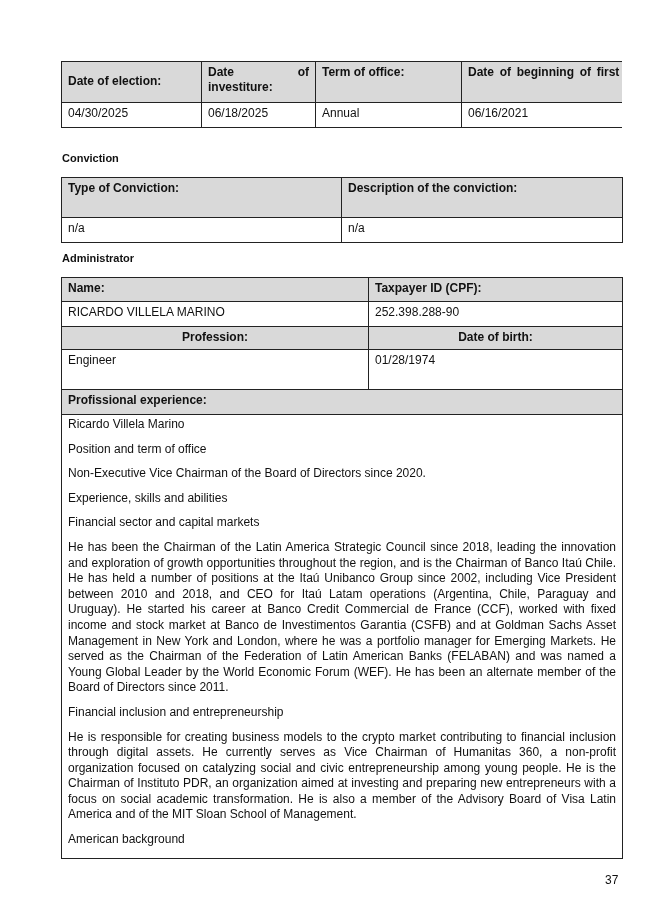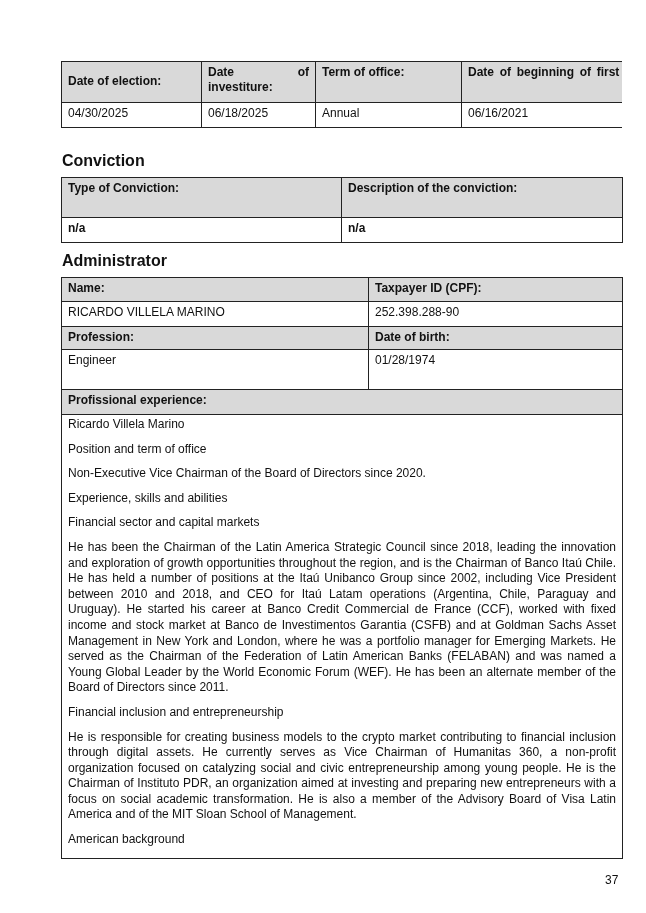--- a/index.html
+++ b/index.html
@@ -3,21 +3,21 @@
 <meta charset="utf-8">
 <style>
   html, body { margin: 0; padding: 0; background: #ffffff; }
   body { width: 646px; height: 913px; position: relative; overflow: hidden;
          font-family: "Liberation Sans", sans-serif; color: #111; font-size: 12px; }
   .tbl { position: absolute; border-collapse: collapse; table-layout: fixed; }
   .tbl td { border: 1px solid #222; vertical-align: top; padding: 3px 6px 4px 6px;
             font-size: 12px; line-height: 15px; }
   .hdr td.h { background: #d9d9d9; font-weight: bold; }
   .just { text-align: justify; text-align-last: justify; }
-  .section-title { position: absolute; left: 62px; font-weight: bold; font-size: 16px; }
+  .section-title { position: absolute; left: 62px; font-weight: bold; font-size: 11px; }
   .exp-cell p { margin: 0 0 9px 0; line-height: 15.6px; }
   .exp-cell p.body { text-align: justify; }
   .page-num { position: absolute; left: 557px; top: 873px; font-size: 12px; margin-left: 48px; }
   .clip { position: absolute; left: 0; top: 0; width: 622px; height: 722px; overflow: hidden; }
 </style>
 </head>
 <body>
 
 <div class="clip">
   <table class="tbl" style="left:61px; top:61px; width:600px;">
@@ -49,21 +49,21 @@
 <table class="tbl" style="left:61px; top:177px; width:561px;">
   <colgroup>
       <col style="width:280px">
       <col style="width:281px">
     </colgroup>
   <tbody>
       <tr class="hdr" style="height:40px;">
     <td class="h">Type of Conviction:</td>
     <td class="h">Description of the conviction:</td>
   </tr>
-  <tr style="height:25px;font-weight:bold;">
+  <tr style="height:25px;">
     <td>n/a</td>
     <td>n/a</td>
   </tr>
 </tbody>
   </table>
 
 <div class="section-title" style="top:252px;">Administrator</div>
 
 <table class="tbl" style="left:61px; top:277px; width:561px;">
   <colgroup>
@@ -72,21 +72,21 @@
     </colgroup>
   <tbody>
       <tr class="hdr" style="height:24px;">
     <td class="h">Name:</td>
     <td class="h">Taxpayer ID (CPF):</td>
   </tr>
   <tr style="height:25px;">
     <td>RICARDO VILLELA MARINO</td>
     <td>252.398.288-90</td>
   </tr>
-  <tr class="hdr" style="height:18px;">
+  <tr class="hdr" style="height:18px;text-align:center;">
     <td class="h">Profession:</td>
     <td class="h">Date of birth:</td>
   </tr>
   <tr style="height:40px;">
     <td>Engineer</td>
     <td>01/28/1974</td>
   </tr>
   <tr class="hdr" style="height:25px;">
     <td class="h" colspan="2">Profissional experience:</td>
   </tr>

